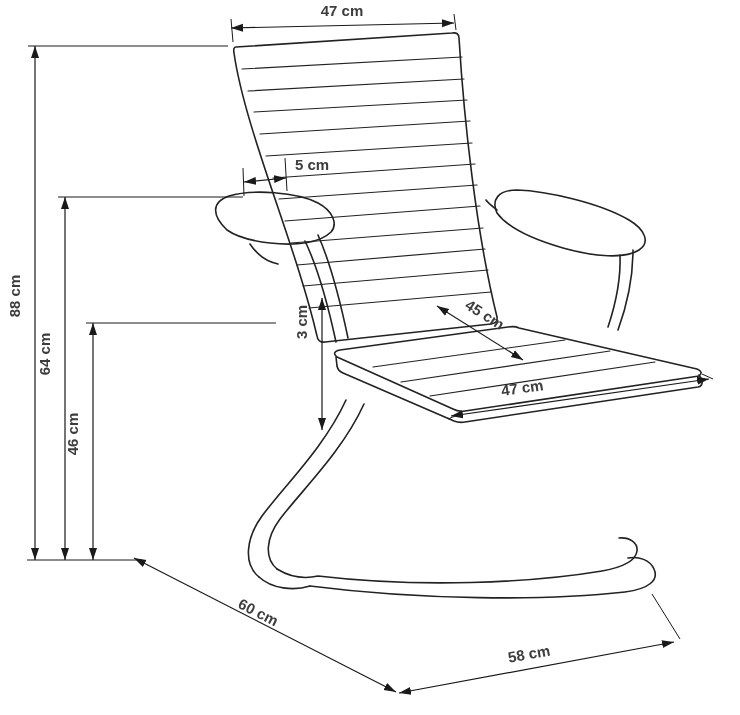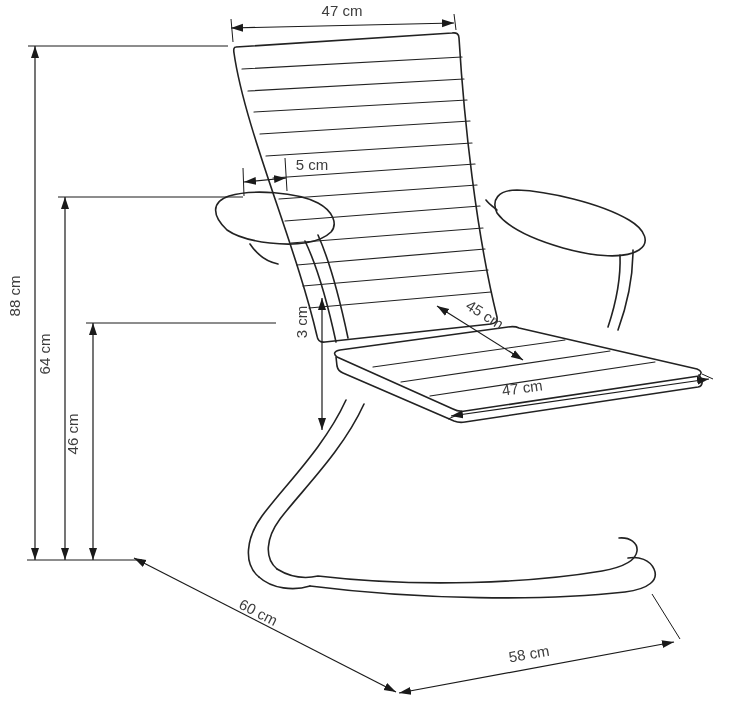--- a/index.html
+++ b/index.html
@@ -1,18 +1,19 @@
 <!DOCTYPE html>
 <html><head>
 <meta charset="utf-8">
 <style>
   html,body{margin:0;padding:0;background:#ffffff;}
   .canvas{
     width:740px;height:715px;background:#ffffff;position:relative;overflow:hidden;
     font-family:"Liberation Sans", sans-serif;
+    font-weight:bold;
   }
   svg{display:block;}
   .chair path, .chair line{
     fill:none;stroke:#222222;stroke-width:1.6;stroke-linecap:round;stroke-linejoin:round;
   }
   .chair line.rib{stroke-width:1.2;}
   .dims line.dim{stroke:#1a1a1a;stroke-width:1.2;fill:none;}
   .dims line.ext{stroke:#1a1a1a;stroke-width:1;fill:none;}
   .dims text{
     fill:#3d3d3d;font-size:15px;font-family:"Liberation Sans", sans-serif;

